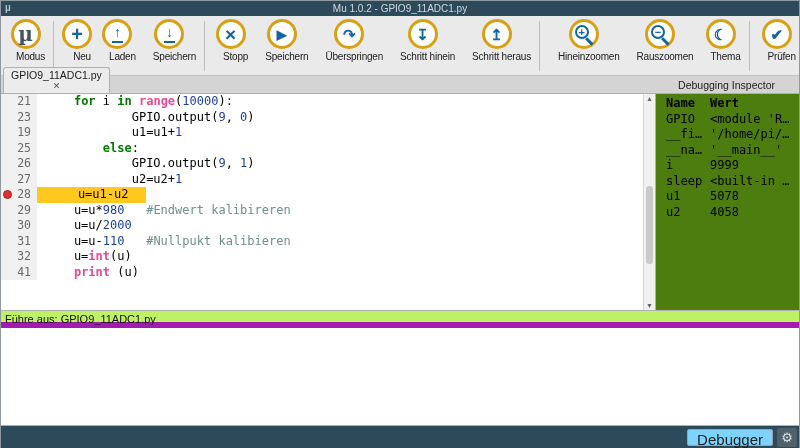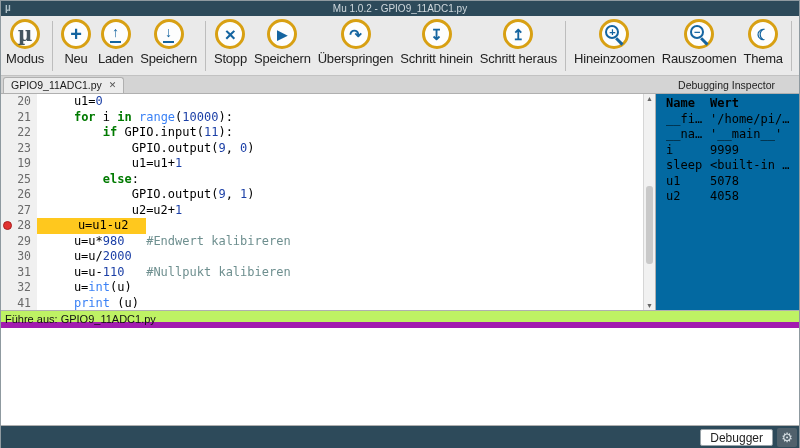--- a/index.html
+++ b/index.html
@@ -12,85 +12,85 @@
     display: flex; align-items: center; justify-content: center; position: relative; }
   .titlebar .app-icon { position: absolute; left: 4px; top: 1px; font-size: 10px; color: #aebfc7; font-weight: bold; }
 
   
   .toolbar { height: 60px; flex: none; background: #eaeaea; border-bottom: 1px solid #c2c2c2;
     display: flex; align-items: flex-start; padding: 3px 2px 0 2px; column-gap: 1px; }
   .tb-btn { display: flex; flex-direction: column; align-items: center; row-gap: 2px; padding: 0 3px; cursor: default; }
   .btn-circle { width: 30px; height: 30px; border-radius: 50%; border: 3px solid #d8a013; background: #fdfdfd;
     display: flex; align-items: center; justify-content: center; color: #1464a0; }
   .glyph { line-height: 1; font-weight: bold; font-size: 15px; display: flex; align-items: center; justify-content: center; }
-  .tb-label { font-size: 13px; color: #222; white-space: nowrap; letter-spacing: -0.2px; }
+  .tb-label { font-size: 10px; color: #222; white-space: nowrap; letter-spacing: -0.2px; margin-left: 10px; }
   .tb-sep { width: 1px; height: 50px; background: #bdbdbd; margin: 2px 4px 0 4px; flex: none; }
   .icon-mode .glyph { color: #44555f; font-size: 20px; font-family: "DejaVu Serif", serif; }
   .icon-new .glyph { font-size: 20px; }
   .icon-stop .glyph { font-size: 19px; }
   .icon-continue .glyph { font-size: 13px; }
   .icon-load .glyph, .icon-save .glyph { position: relative; font-size: 14px; top: -2px; }
   .icon-load .glyph::after, .icon-save .glyph::after { content:""; position: absolute; left: -2px; right: -2px; bottom: -4px; height: 2.5px; background: #1464a0; }
   .icon-zoom-in .glyph, .icon-zoom-out .glyph { width: 14px; height: 14px; border: 2.5px solid #1464a0; border-radius: 50%;
     font-size: 11px; position: relative; margin: -4px 4px 0 0; }
   .icon-zoom-in .glyph::after, .icon-zoom-out .glyph::after { content:""; position: absolute; right: -7px; bottom: -5px;
     width: 9px; height: 2.5px; background: #1464a0; transform: rotate(45deg); }
   .icon-quit .glyph { width: 14px; height: 14px; border: 2.5px solid #1464a0; border-radius: 50%; position: relative; margin-top: 3px; }
   .icon-quit .glyph::after { content:""; position: absolute; top: -8px; left: 50%; transform: translateX(-50%);
     width: 2.5px; height: 8px; background: #1464a0; box-shadow: -2.5px 0 0 #fdfdfd, 2.5px 0 0 #fdfdfd; }
 
   
   .tabbar { height: 18px; flex: none; background: #d4d4d4; border-bottom: 1px solid #b0b0b0;
     display: flex; align-items: flex-end; position: relative; }
   .tab { background: #ececec; border: 1px solid #b0b0b0; border-bottom: none; border-radius: 3px 3px 0 0;
-    margin-left: 2px; padding: 1px 7px 2px 7px; font-size: 10.5px; color: #1a1a1a; display: flex; align-items: center; column-gap: 7px; }
+    margin-left: 2px; padding: 1px 7px 2px 7px; font-size: 10.5px; color: #1a1a1a; display: flex; align-items: center; column-gap: 7px; flex-direction: column; }
   .tab-close { font-size: 9px; color: #555; }
   .inspector-title { position: absolute; right: 24px; bottom: 2px; font-size: 10.5px; color: #222; }
 
   
   .main { height: 217px; flex: none; display: flex; background: #ffffff; border-bottom: 1px solid #b0b0b0; }
   .editor { width: 654px; flex: none; display: flex; position: relative; }
   .code-area { flex: 1; overflow: hidden; font-family: "DejaVu Sans Mono", monospace; font-size: 12px; }
   .line { display: flex; height: 15.5px; line-height: 15.5px; }
   .gutter { width: 36px; flex: none; background: #f0f0f0; color: #6a6a6a; font-size: 11.5px;
     text-align: right; padding-right: 6px; position: relative; }
   .bp { position: absolute; left: 2px; top: 3px; width: 9px; height: 9px; border-radius: 50%;
     background: #e23230; border: 1px solid #a81f1f; }
   .code { white-space: pre; padding-left: 8px; color: #000; }
   .tk-k { color: #007a00; font-weight: bold; }
-  .tk-b { color: #3b82f6; }
+  .tk-b { color: #ec4899; font-weight: bold; }
   .tk-n { color: #1b3fa6; }
   .tk-c { color: #6e8f8f; }
   .tk-p { color: #000; }
   .line.cur .code { padding-left: 0; }
   .hlwrap { background: #ffc81e; padding-left: 12px; padding-right: 18px; display: inline-block; }
 
   .vscroll { width: 12px; flex: none; background: #f1f1f1; border-left: 1px solid #d6d6d6;
     display: flex; flex-direction: column; align-items: center; justify-content: space-between; position: relative; }
   .scroll-arrow { font-size: 7px; color: #666; padding: 1px 0; }
   .scroll-thumb { position: absolute; top: 92px; left: 2px; width: 7px; height: 78px; background: #c9c9c9; border-radius: 3px; }
 
-  .inspector { flex: 1; border-left: 1px solid #b0b0b0; background: #0369a1;
+  .inspector { flex: 1; border-left: 1px solid #b0b0b0; background: #4d7c0f;
     font-family: "DejaVu Sans Mono", monospace; font-size: 12px; padding: 2px 0 0 10px; overflow: hidden; }
   .ins-row { display: flex; height: 15.5px; line-height: 15.5px; white-space: nowrap; }
   .ins-name { width: 44px; flex: none; overflow: hidden; }
   .ins-value { flex: 1; overflow: hidden; }
   .ins-header { font-weight: bold; }
 
   
   .runbar { height: 17px; flex: none; background: #bef264; border-bottom: 6px solid #a21caf;
     font-size: 11px; color: #111; padding: 2px 4px; }
 
   
   .console { height: 98px; flex: none; background: #ffffff; border-bottom: 1px solid #b0b0b0; }
 
   
   .bottombar { height: 22px; flex: none; background: #2d4a5a; display: flex; align-items: center;
     justify-content: flex-end; column-gap: 4px; padding-right: 2px; }
-  .debugger-btn { background: #ffffff; border: 1px solid #98a2a8; border-radius: 2px; font-size: 12px;
+  .debugger-btn { background: #7dd3fc; border: 1px solid #98a2a8; border-radius: 2px; font-size: 15px;
     color: #222; padding: 1px 9px; height: 17px; font-family: "Liberation Sans", sans-serif; }
   .gear-btn { width: 20px; height: 19px; background: #50616c; color: #d6dfe4; border-radius: 2px;
     display: flex; align-items: center; justify-content: center; font-size: 13px; }
 </style>
 </head>
 <body>
 
 <div class="window">
 
   <div class="titlebar">
@@ -200,30 +200,22 @@
       <span>GPIO9_11ADC1.py</span>
       <span class="tab-close">✕</span>
     </div>
     <div class="inspector-title">Debugging Inspector</div>
   </div>
 
   <div class="main">
     <div class="editor">
       <div class="code-area">
           <div class="line">
-            <div class="gutter"><span>20</span></div>
-            <div class="code"><span class="tk-p">    u1=</span><span class="tk-n">0</span></div>
-          </div>
-          <div class="line">
             <div class="gutter"><span>21</span></div>
             <div class="code"><span class="tk-p">    </span><span class="tk-k">for</span><span class="tk-p"> i </span><span class="tk-k">in</span><span class="tk-p"> </span><span class="tk-b">range</span><span class="tk-p">(</span><span class="tk-n">10000</span><span class="tk-p">):</span></div>
-          </div>
-          <div class="line">
-            <div class="gutter"><span>22</span></div>
-            <div class="code"><span class="tk-p">        </span><span class="tk-k">if</span><span class="tk-p"> GPIO.input(</span><span class="tk-n">11</span><span class="tk-p">):</span></div>
           </div>
           <div class="line">
             <div class="gutter"><span>23</span></div>
             <div class="code"><span class="tk-p">            GPIO.output(</span><span class="tk-n">9</span><span class="tk-p">, </span><span class="tk-n">0</span><span class="tk-p">)</span></div>
           </div>
           <div class="line">
             <div class="gutter"><span>19</span></div>
             <div class="code"><span class="tk-p">            u1=u1+</span><span class="tk-n">1</span></div>
           </div>
           <div class="line">
@@ -269,20 +261,24 @@
         <span class="scroll-arrow">▼</span>
       </div>
     </div>
     <div class="inspector">
       <div class="ins-row ins-header">
         <span class="ins-name">Name</span>
         <span class="ins-value">Wert</span>
       </div>
       <div id="ins-rows">
           <div class="ins-row">
+            <span class="ins-name">GPIO</span>
+            <span class="ins-value">&lt;module 'R…</span>
+          </div>
+          <div class="ins-row">
             <span class="ins-name">__fi…</span>
             <span class="ins-value">'/home/pi/…</span>
           </div>
           <div class="ins-row">
             <span class="ins-name">__na…</span>
             <span class="ins-value">'__main__'</span>
           </div>
           <div class="ins-row">
             <span class="ins-name">i</span>
             <span class="ins-value">9999</span>

